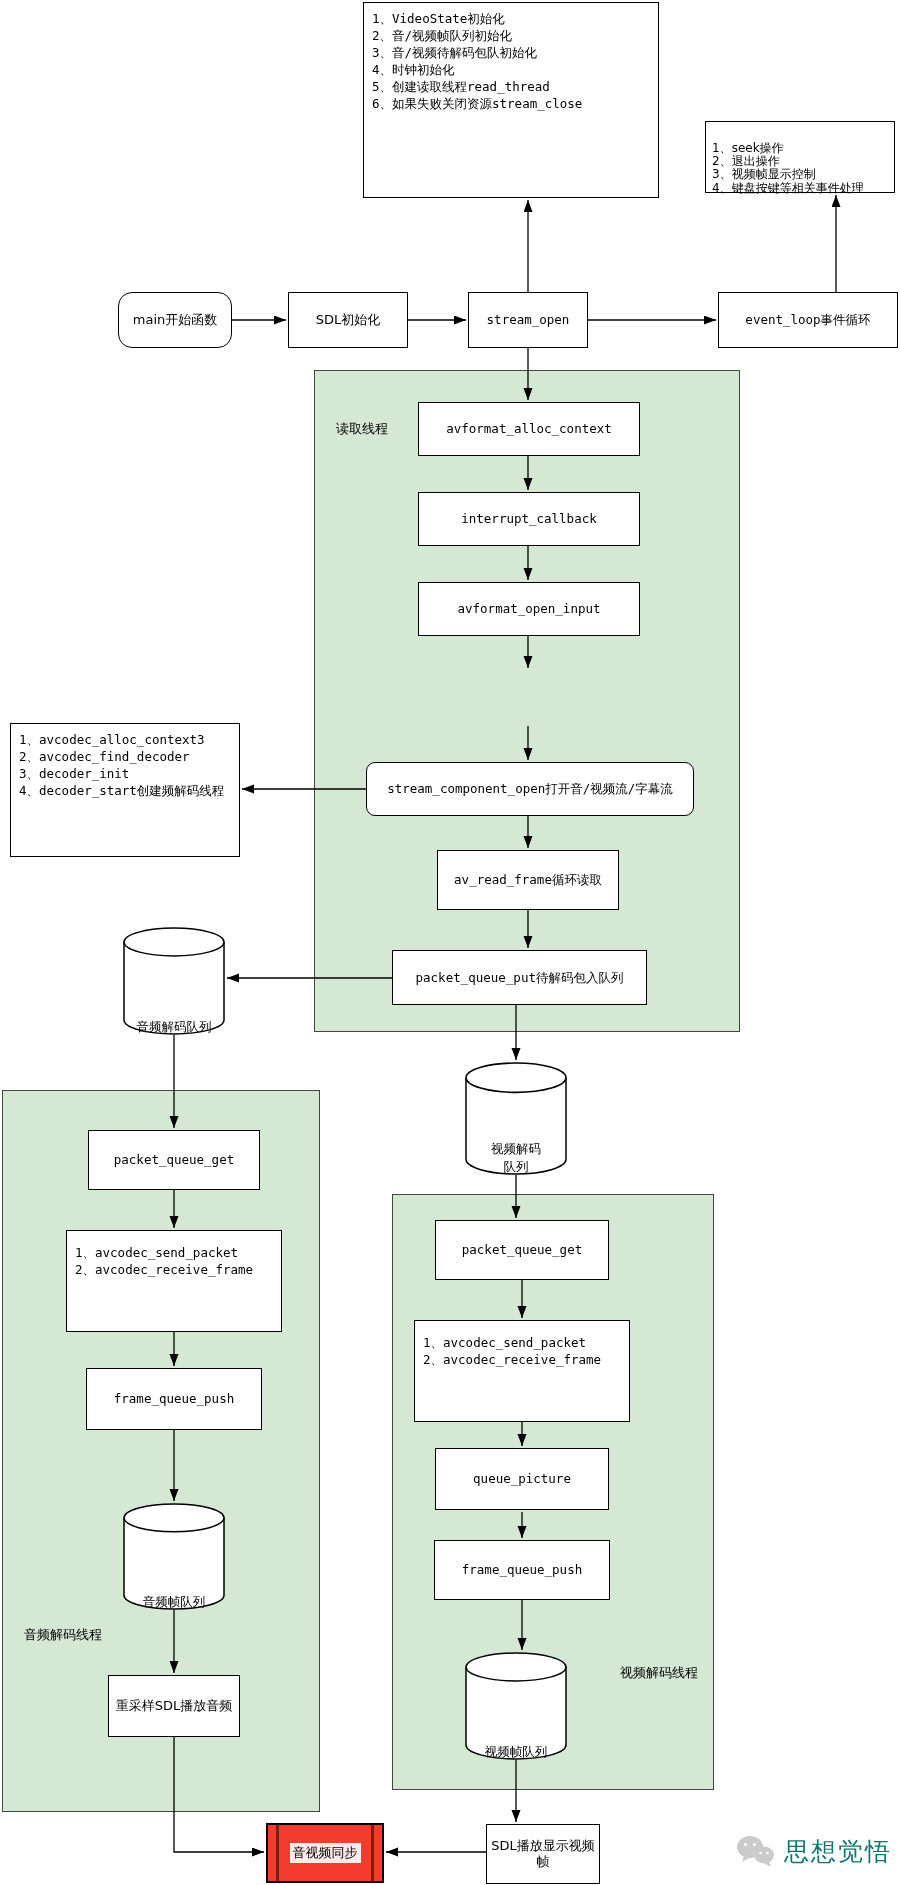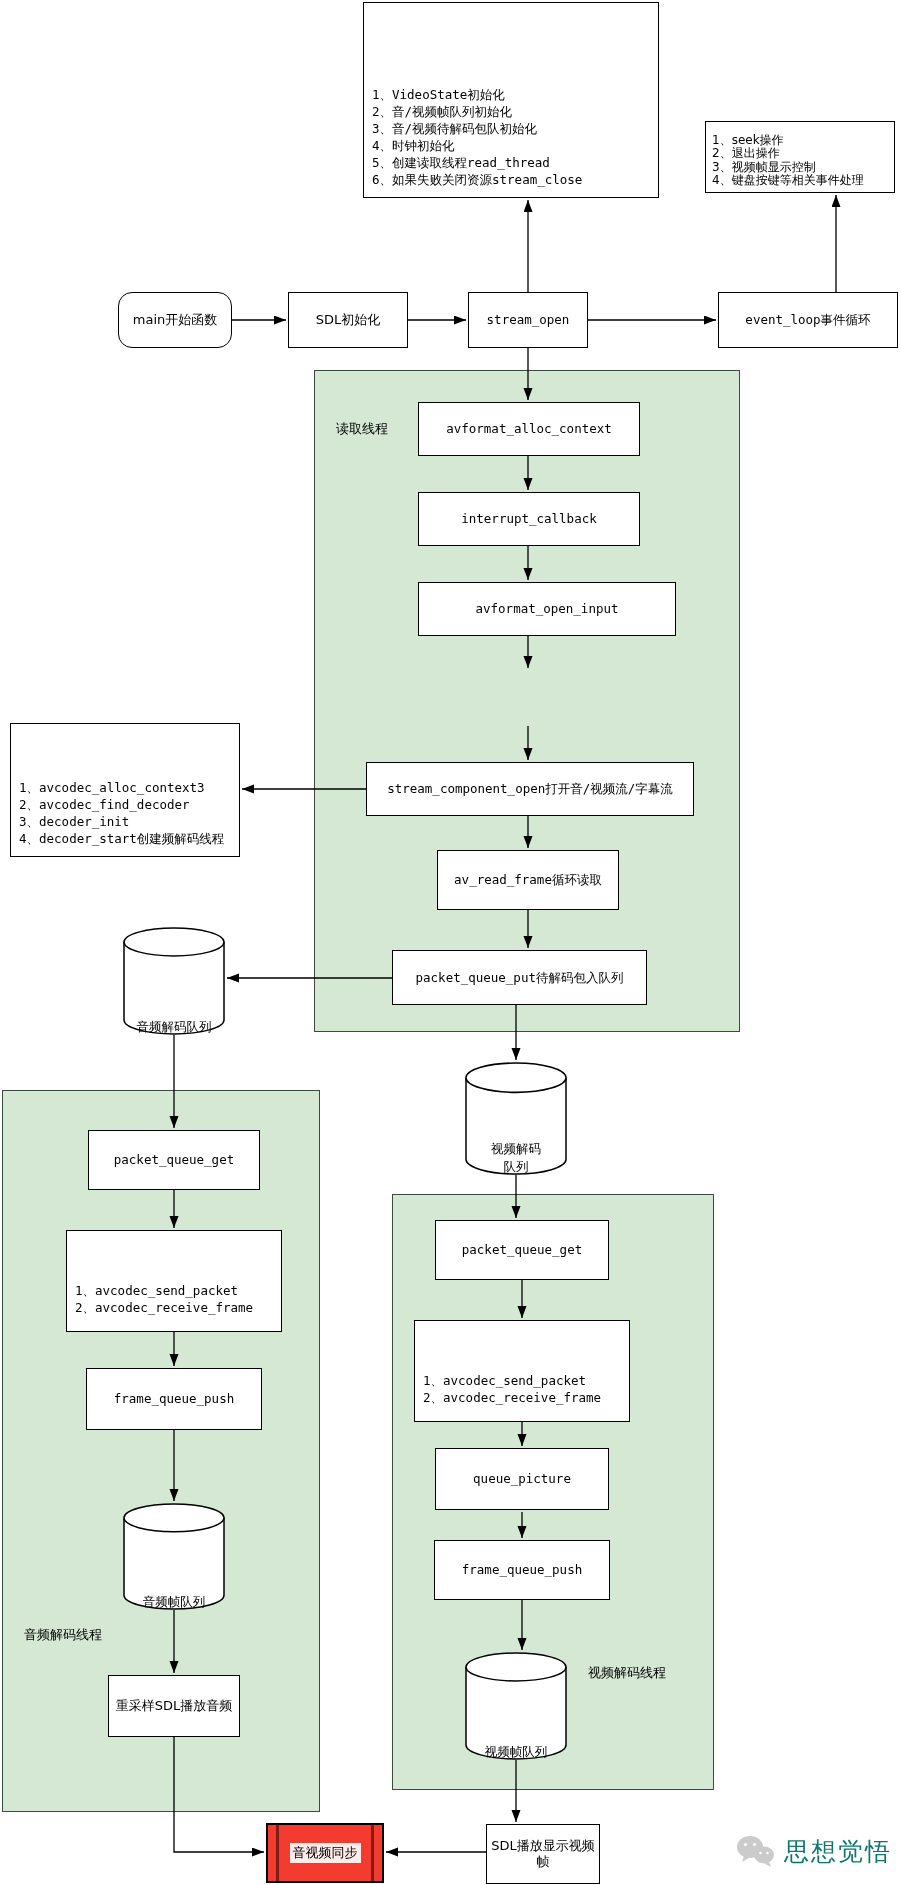--- a/index.html
+++ b/index.html
@@ -7,24 +7,24 @@
           font-family:"DejaVu Sans",sans-serif;color:#000;}
   .overlay{position:absolute;left:0;top:0;z-index:5;pointer-events:none;}
   .panel{position:absolute;background:#d5e8d4;border:1px solid #3f4a3f;z-index:1;}
   .panel-label{position:absolute;font-size:13px;z-index:2;}
   .node{position:absolute;background:#fff;border:1px solid #000;z-index:10;
         display:flex;align-items:center;justify-content:center;text-align:center;
         font-size:13px;line-height:1.25;box-sizing:border-box;padding:2px 4px;}
   .mono{font-family:"DejaVu Sans Mono","DejaVu Sans",sans-serif;font-size:12.5px;}
   .round{border-radius:14px;}
   .listbox{position:absolute;background:#fff;border:1px solid #000;z-index:10;
-        display:flex;flex-direction:column;justify-content:flex-end;
+        display:flex;flex-direction:column;justify-content:flex-start;
         box-sizing:border-box;padding:8px 8px;font-size:12.5px;text-align:left;}
   .listbox .line{white-space:nowrap;}
-  .tight{padding:5px 6px;font-size:12px;line-height:1.1;}
+  .tight{padding:20px 6px;font-size:12px;line-height:1.1;}
   .cylinder{position:absolute;z-index:10;display:flex;align-items:flex-end;justify-content:center;}
   .cylinder svg{position:absolute;left:0;top:0;width:100%;height:100%;}
   .cyl-label{position:relative;z-index:2;font-size:12.5px;text-align:center;
              white-space:pre-line;line-height:1.4;margin-top:12px;}
   .redbox{position:absolute;z-index:10;background:#f43b30;border:2px solid #000;
           display:flex;align-items:center;justify-content:center;box-sizing:border-box;}
   .redbox::before,.redbox::after{content:"";position:absolute;top:0;bottom:0;width:3px;background:#7e1d15;}
   .redbox::before{left:8px;} .redbox::after{right:8px;}
   .redbox .hl{background:rgba(255,255,255,0.9);padding:1px 3px;font-size:13px;z-index:2;}
   .watermark{position:absolute;z-index:10;display:flex;align-items:center;gap:8px;
@@ -34,21 +34,21 @@
 <body>
 
 <div class="canvas">
 
   <div class="panel" style="left:314px;top:370px;width:424px;height:660px;"></div>
   <div class="panel" style="left:2px;top:1090px;width:316px;height:720px;"></div>
   <div class="panel" style="left:392px;top:1194px;width:320px;height:594px;"></div>
 
   <div class="panel-label" style="left:336px;top:420px;">读取线程</div>
   <div class="panel-label" style="left:24px;top:1626px;">音频解码线程</div>
-  <div class="panel-label" style="left:588px;top:1664px;">视频解码线程</div>
+  <div class="panel-label" style="left:620px;top:1664px;">视频解码线程</div>
 
   <svg class="overlay" width="901" height="1885" viewBox="0 0 901 1885">
     <defs>
       <marker id="ah" markerWidth="13" markerHeight="10" refX="12" refY="4.5" orient="auto" markerUnits="userSpaceOnUse">
         <path d="M0,0 L12,4.5 L0,9 Z" fill="#000"></path>
       </marker>
     </defs>
     <g stroke="#000" stroke-width="1.3" fill="none">
       <line x1="528" y1="292" x2="528" y2="200" marker-end="url(#ah)"></line>
       <line x1="836" y1="292" x2="836" y2="195" marker-end="url(#ah)"></line>
@@ -97,22 +97,22 @@
     <div class="line">4、键盘按键等相关事件处理</div>
   </div>
 
   <div class="node round" style="left:118px;top:292px;width:114px;height:56px;">main开始函数</div>
   <div class="node" style="left:288px;top:292px;width:120px;height:56px;">SDL初始化</div>
   <div class="node mono" style="left:468px;top:292px;width:120px;height:56px;">stream_open</div>
   <div class="node mono" style="left:718px;top:292px;width:180px;height:56px;">event_loop事件循环</div>
 
   <div class="node mono" style="left:418px;top:402px;width:222px;height:54px;">avformat_alloc_context</div>
   <div class="node mono" style="left:418px;top:492px;width:222px;height:54px;">interrupt_callback</div>
-  <div class="node mono" style="left:418px;top:582px;width:258px;height:54px;">avformat_open_input</div>
-  <div class="node mono" style="left:366px;top:762px;width:328px;height:54px;">stream_component_open打开音/视频流/字幕流</div>
+  <div class="node mono" style="left:418px;top:582px;width:222px;height:54px;">avformat_open_input</div>
+  <div class="node mono" style="left:366px;top:762px;width:328px;height:54px;border-radius:9px;">stream_component_open打开音/视频流/字幕流</div>
   <div class="node mono" style="left:437px;top:850px;width:182px;height:60px;">av_read_frame循环读取</div>
   <div class="node mono" style="left:392px;top:950px;width:255px;height:55px;">packet_queue_put待解码包入队列</div>
 
   <div class="listbox mono" style="left:10px;top:723px;width:230px;height:134px;">
     <div class="line">1、avcodec_alloc_context3</div>
     <div class="line">2、avcodec_find_decoder</div>
     <div class="line">3、decoder_init</div>
     <div class="line">4、decoder_start创建频解码线程</div>
   </div>
 

